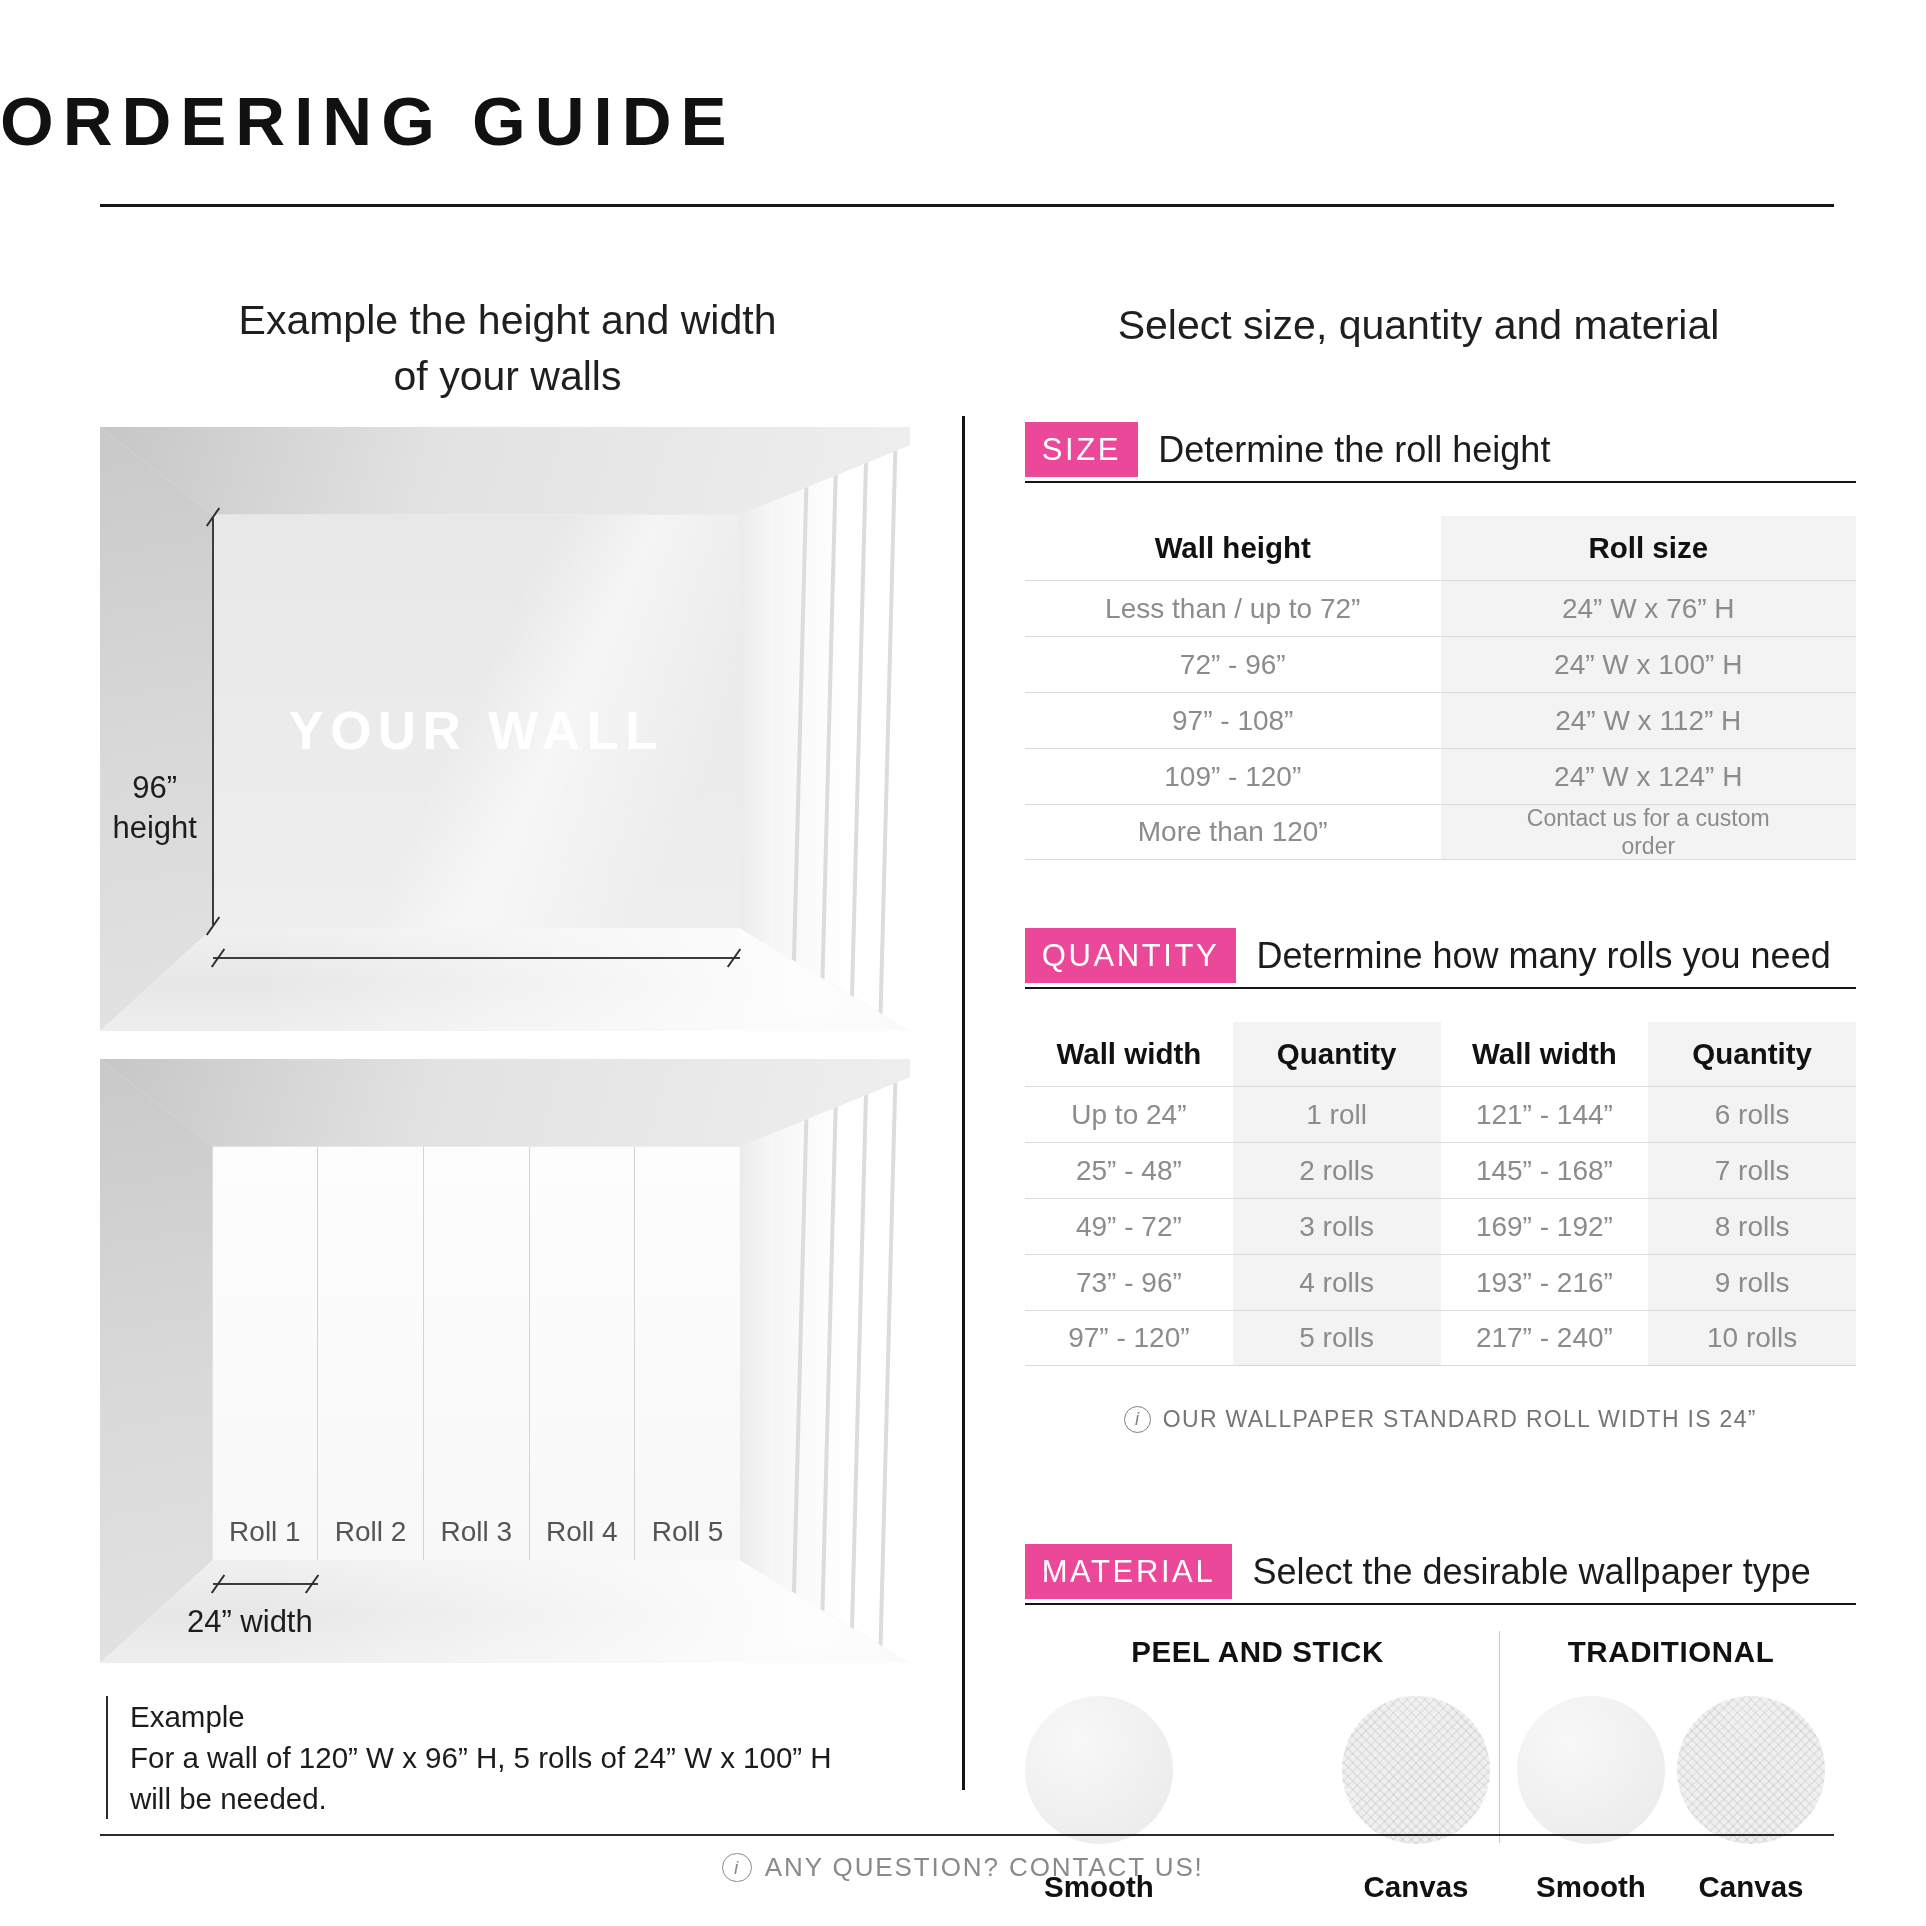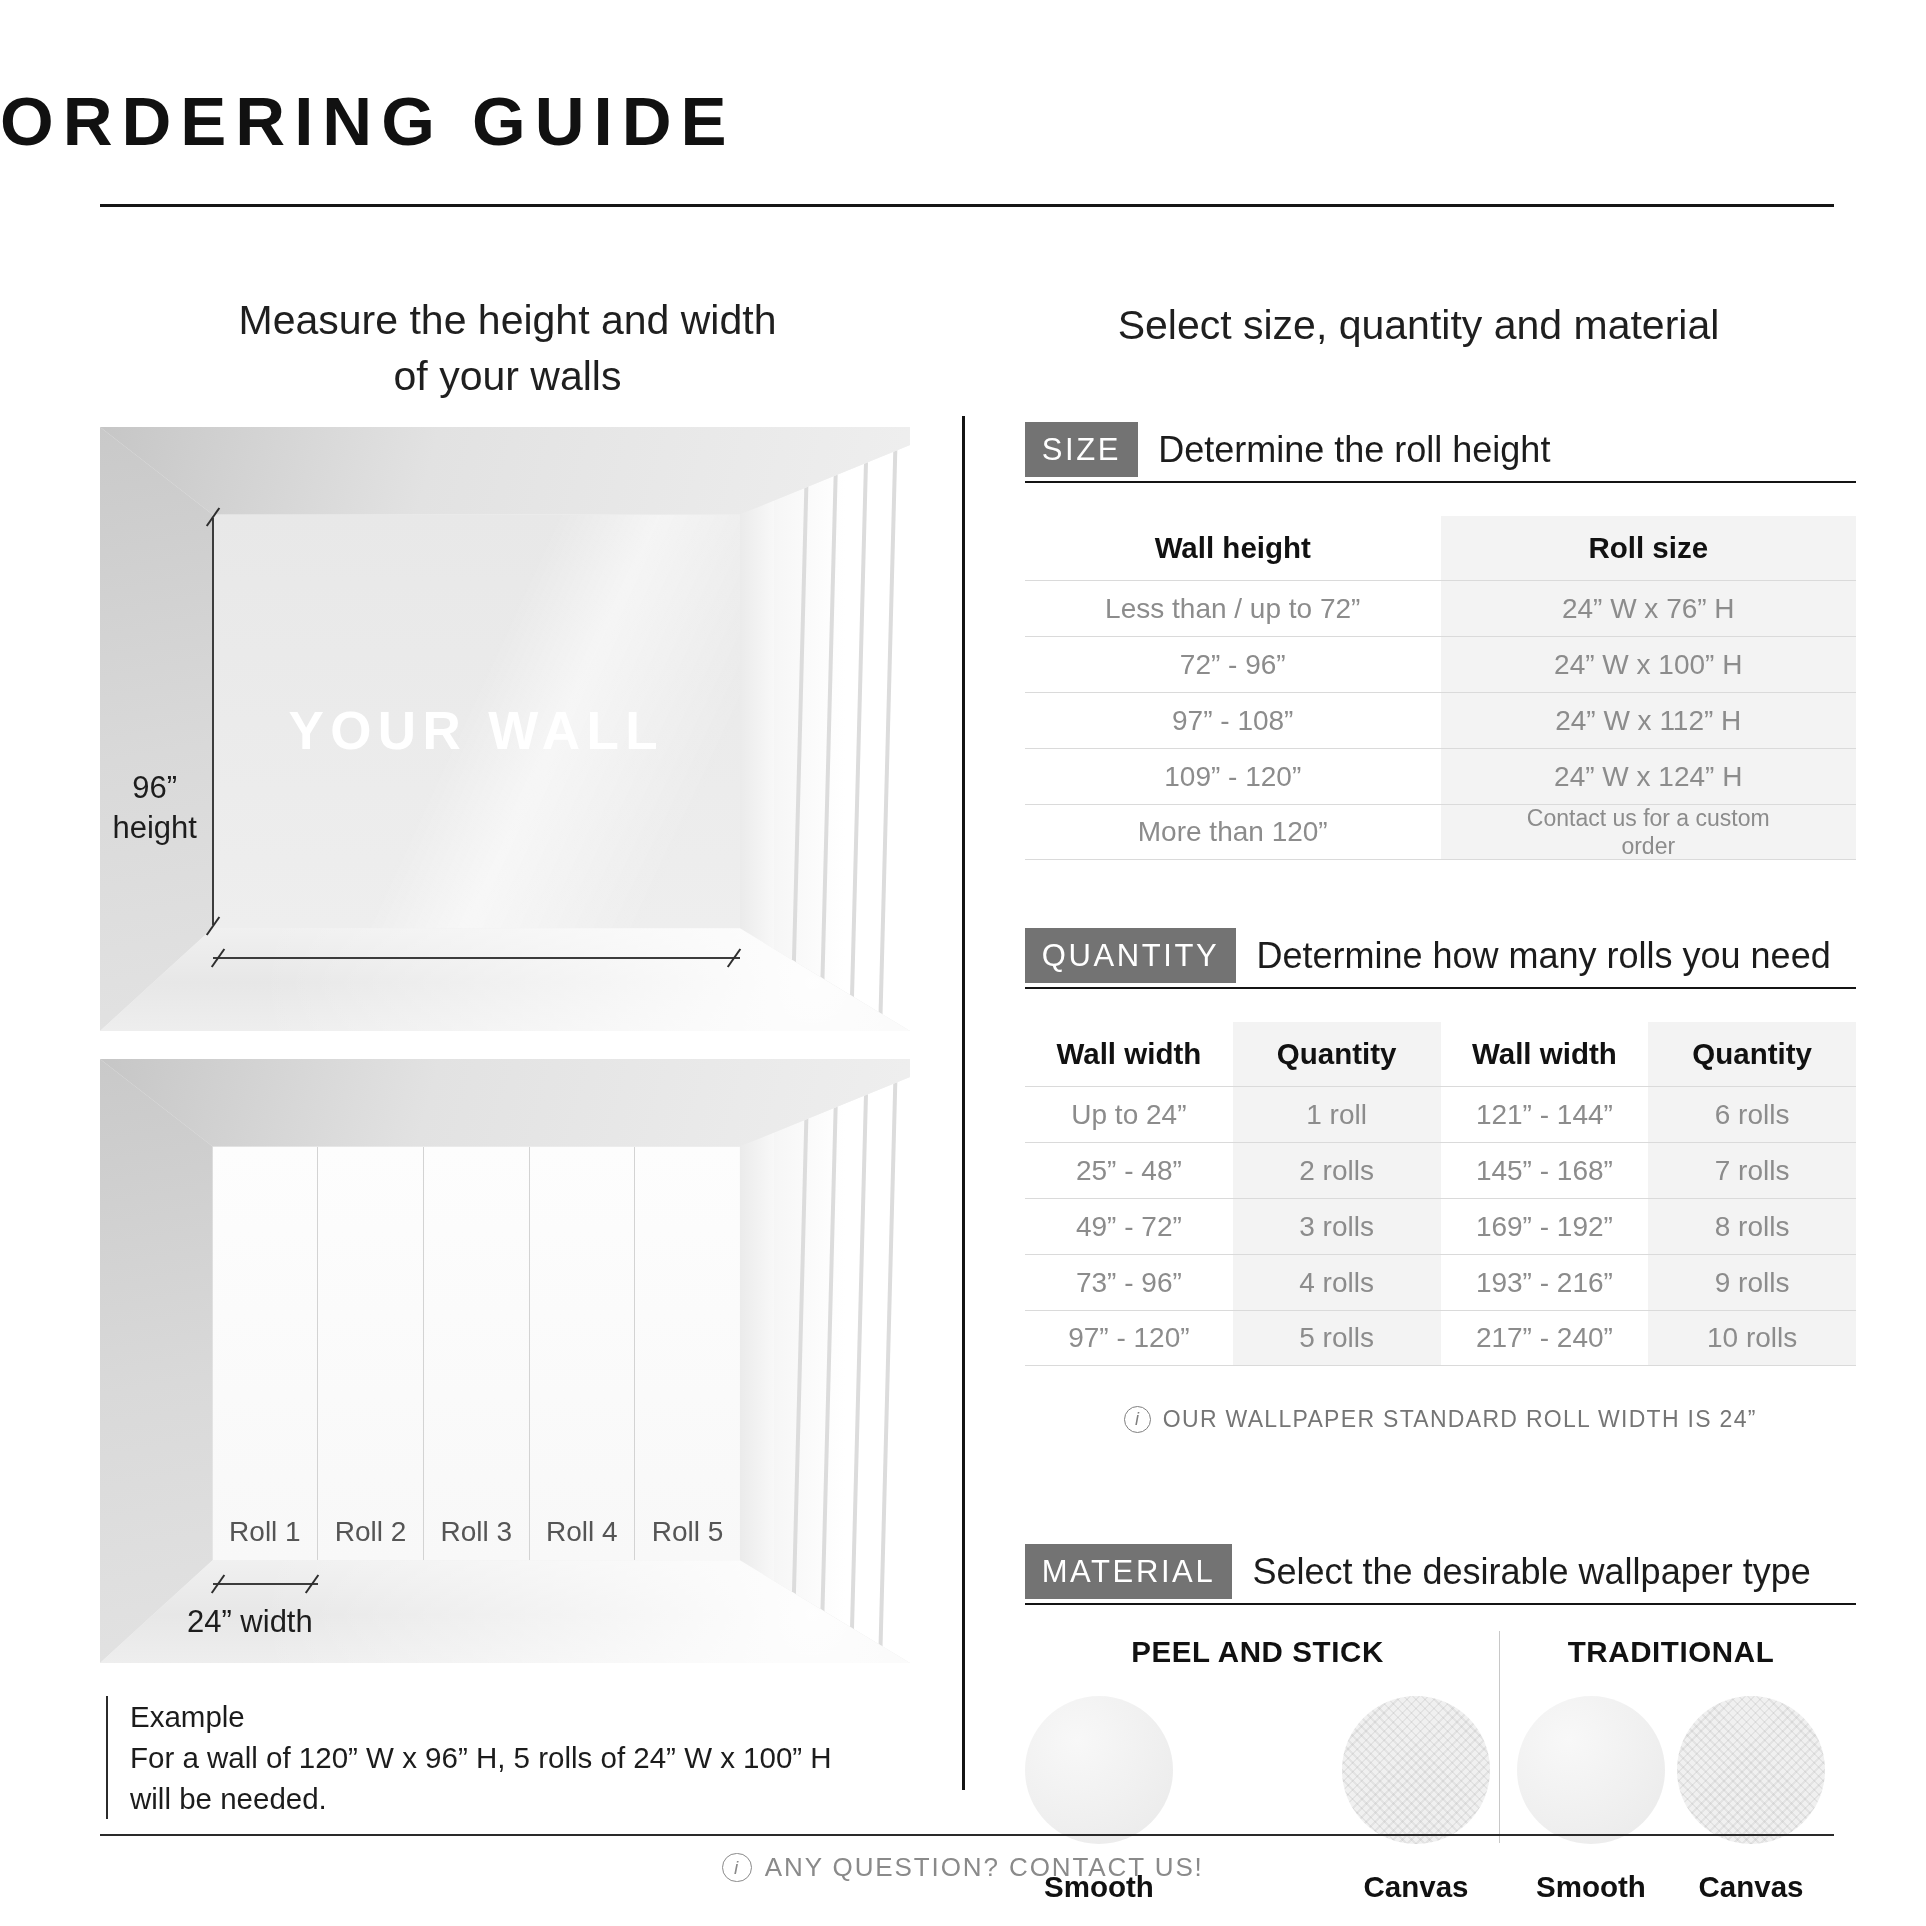--- a/index.html
+++ b/index.html
@@ -81,21 +81,21 @@
              border-left:2.6px solid #2b2b2b; padding-left:22px;
              font-size:29.5px; line-height:41px; color:#1c1c1c; }
 
   
   .rsec { position:absolute; left:1025px; width:831px; }
   .size-sec { top:422px; }
   .qty-sec  { top:928px; }
   .mat-sec  { top:1544px; }
 
   .sec-head { display:flex; align-items:center; gap:20.5px; border-bottom:2.6px solid #141414; padding-bottom:3.9px; }
-  .badge { display:inline-block; background:#737373; color:#ffffff; font-size:31px;
+  .badge { display:inline-block; background:#ec4899; color:#ffffff; font-size:31px;
            letter-spacing:2.6px; padding:10.3px 16.7px 9px; }
   .sec-sub { font-size:36px; color:#1c1c1c; white-space:nowrap; }
 
   .grid2 { display:grid; grid-template-columns:1fr 1fr; margin-top:33px; }
   .grid4 { display:grid; grid-template-columns:1fr 1fr 1fr 1fr; margin-top:33px; }
   .cell { display:flex; align-items:center; justify-content:center; text-align:center; }
   .th { height:64px; font-size:29.5px; font-weight:700; color:#111; }
   .td { height:56px; font-size:28px; color:#8c8c8c; border-top:1.3px solid #dadada; }
   .bb { border-bottom:1.3px solid #dadada; }
   .shade { background:#f3f3f3; }
@@ -134,21 +134,21 @@
 </style>
 </head>
 <body>
 
 <div class="canvas">
 
   <h1 class="title">ORDERING GUIDE</h1>
   <div class="title-rule"></div>
 
   <div class="left-heading">
-    <div>Measure the height and width</div>
+    <div>Example the height and width</div>
     <div>of your walls</div>
   </div>
   <div class="right-heading">Select size, quantity and material</div>
 
   <div class="col-divider"></div>
 
   <div class="room room1">
     <div class="bwall">
       <span class="wall-label">YOUR WALL</span>
     </div>

